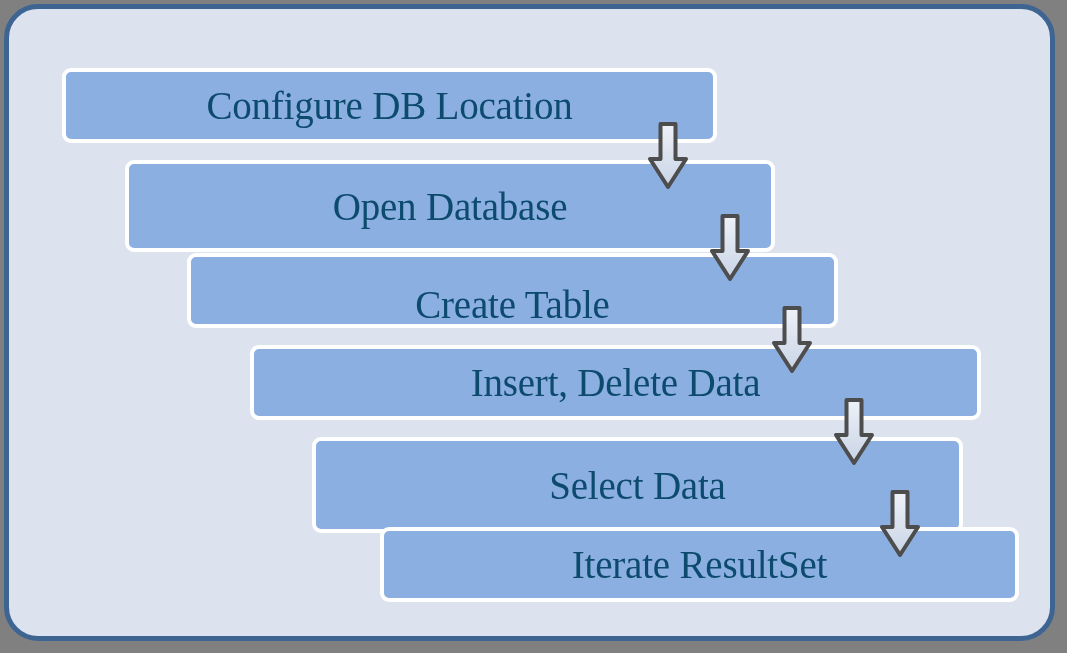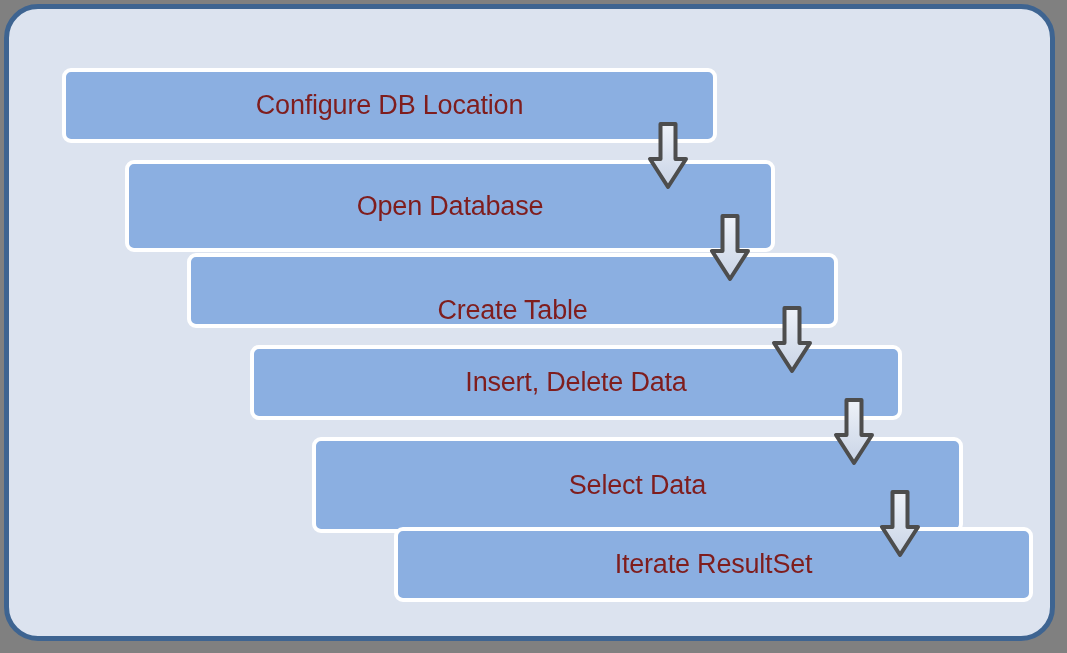--- a/index.html
+++ b/index.html
@@ -39,23 +39,23 @@
     position: absolute;
     box-sizing: border-box;
     background: #8bafe1;
     border: 4px solid #ffffff;
     border-radius: 9px;
     display: flex;
     align-items: center;
     justify-content: center;
   }
   .step-label {
-    color: #7f1d1d;
-    font-family: Liberation Sans, sans-serif;
-    font-size: 27px;
+    color: #0c4a6e;
+    font-family: Liberation Serif, serif;
+    font-size: 39px;
     font-weight: 400;
     line-height: 1;
     letter-spacing: -0.2px;
     white-space: nowrap;
   }
 
   
   .arrow-down {
     position: absolute;
     width: 42px;
@@ -79,29 +79,29 @@
     </div>
 
     <div class="step-box" style="left:116px; top:151px; width:650px; height:92px;">
       <span class="step-label">Open Database</span>
     </div>
 
     <div class="step-box" style="left:178px; top:244px; width:651px; height:75px;align-items:flex-end;">
       <span class="step-label">Create Table</span>
     </div>
 
-    <div class="step-box" style="left:241px; top:336px; width:652px; height:75px;">
+    <div class="step-box" style="left:241px; top:336px; width:731px; height:75px;">
       <span class="step-label">Insert, Delete Data</span>
     </div>
 
     <div class="step-box" style="left:303px; top:428px; width:651px; height:96px;">
       <span class="step-label">Select Data</span>
     </div>
 
-    <div class="step-box" style="left:385px; top:518px; width:639px; height:75px;">
+    <div class="step-box" style="left:371px; top:518px; width:639px; height:75px;">
       <span class="step-label">Iterate ResultSet</span>
     </div>
 
     <div class="arrow-down" style="left:638px; top:112px;">
       <svg viewBox="0 0 42 70" xmlns="http://www.w3.org/2000/svg">
         <defs>
           <linearGradient id="ag1" x1="0" y1="0" x2="0" y2="1">
             <stop offset="0%" stop-color="#eef2f8"></stop>
             <stop offset="45%" stop-color="#dde4f0"></stop>
             <stop offset="100%" stop-color="#c9d4e6"></stop>

